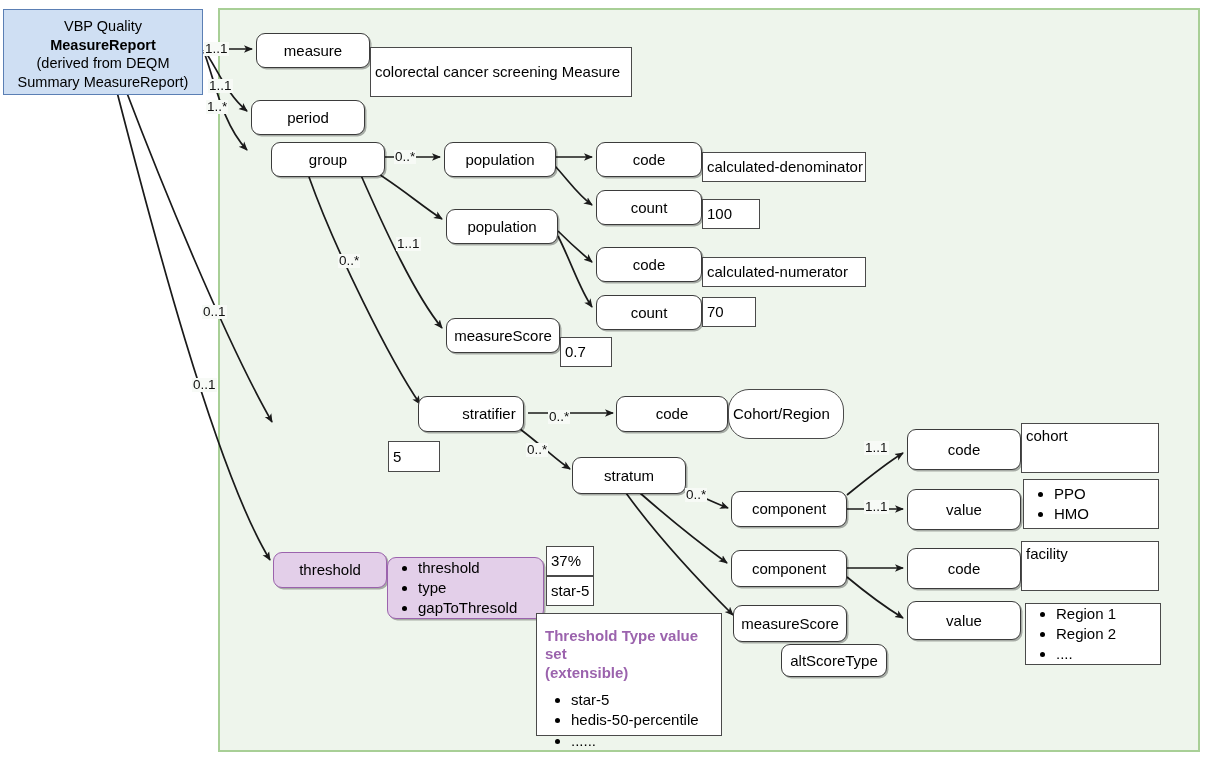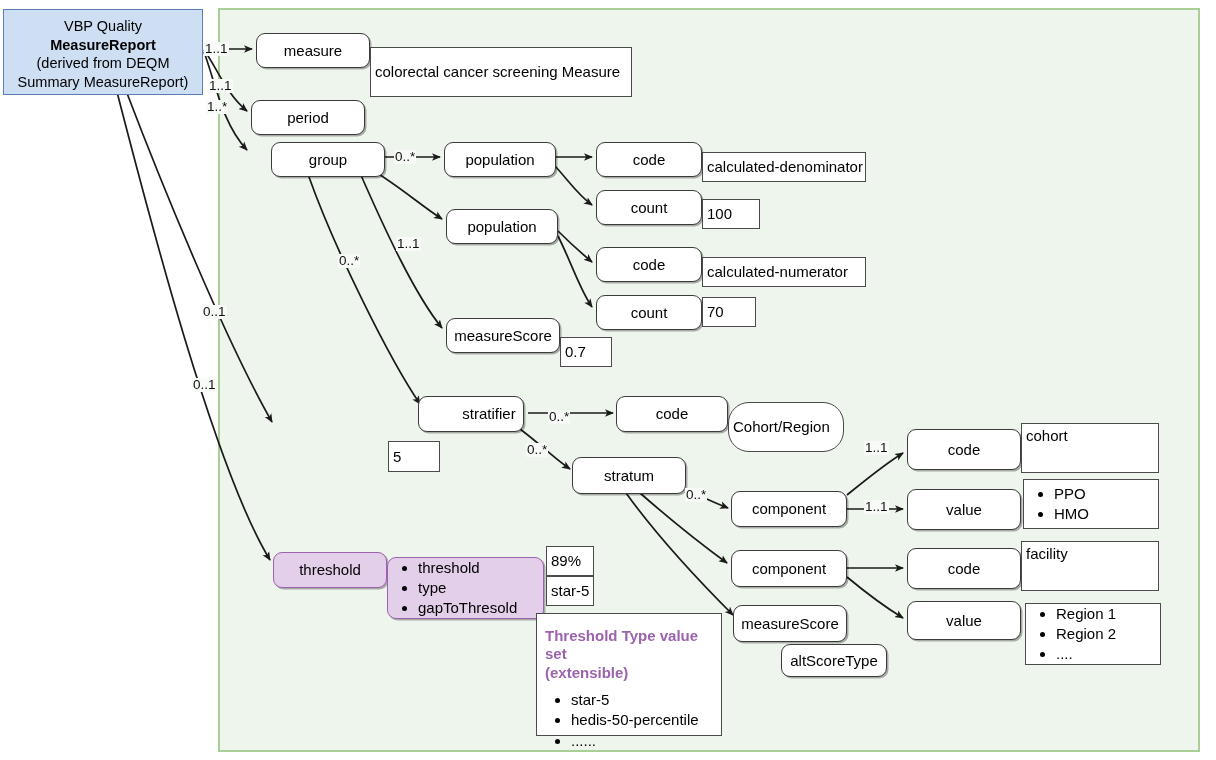--- a/index.html
+++ b/index.html
@@ -146,21 +146,21 @@
   <div class="node rounded" style="left:596px;top:295px;width:106px;height:35px;">count</div>
   <div class="node sharp lefttext" style="left:702px;top:297px;width:54px;height:30px;">70</div>
 
   <div class="node rounded" style="left:446px;top:318px;width:114px;height:35px;">measureScore</div>
   <div class="node sharp lefttext" style="left:560px;top:337px;width:52px;height:30px;">0.7</div>
 
   <div class="node sharp lefttext" style="left:388px;top:441px;width:52px;height:31px;">5</div>
 
   <div class="node rounded" style="left:418px;top:396px;width:106px;height:36px;padding-left:36px;">stratifier</div>
   <div class="node rounded" style="left:616px;top:396px;width:112px;height:36px;">code</div>
-  <div class="node sharp lefttext" style="left:728px;top:402px;width:116px;height:50px;border-radius:21px;">Cohort/Region</div>
+  <div class="node sharp lefttext" style="left:728px;top:389px;width:116px;height:50px;border-radius:21px;">Cohort/Region</div>
 
   <div class="node rounded" style="left:572px;top:457px;width:114px;height:37px;">stratum</div>
 
   <div class="node rounded" style="left:731px;top:491px;width:116px;height:36px;">component</div>
   <div class="node rounded" style="left:907px;top:429px;width:114px;height:41px;">code</div>
   <div class="node sharp lefttext" style="left:1021px;top:423px;width:138px;height:50px;align-items:flex-start;padding-top:3px;">cohort</div>
 
   <div class="node rounded" style="left:907px;top:489px;width:114px;height:41px;">value</div>
   <div class="node sharp" style="left:1023px;top:479px;width:136px;height:50px;">
     <div class="bullets">
@@ -192,21 +192,21 @@
   <div class="node rounded purple" style="left:273px;top:552px;width:114px;height:36px;">threshold</div>
   <div class="node rounded purple" style="left:387px;top:557px;width:157px;height:62px;">
     <div class="bullets">
       <ul>
           <li>threshold</li>
           <li>type</li>
           <li>gapToThresold</li>
         </ul>
     </div>
   </div>
-  <div class="node sharp lefttext" style="left:546px;top:546px;width:48px;height:30px;">89%</div>
+  <div class="node sharp lefttext" style="left:546px;top:546px;width:48px;height:30px;">37%</div>
   <div class="node sharp lefttext" style="left:546px;top:576px;width:48px;height:30px;">star-5</div>
 
   <div class="vsbox" style="left:536px;top:613px;width:186px;height:123px;">
     <span class="vstitle">Threshold Type value set</span>
     <span class="vstitle" style="margin-top:-8px;">(extensible)</span>
     <ul>
         <li>star-5</li>
         <li>hedis-50-percentile</li>
         <li>......</li>
       </ul>

